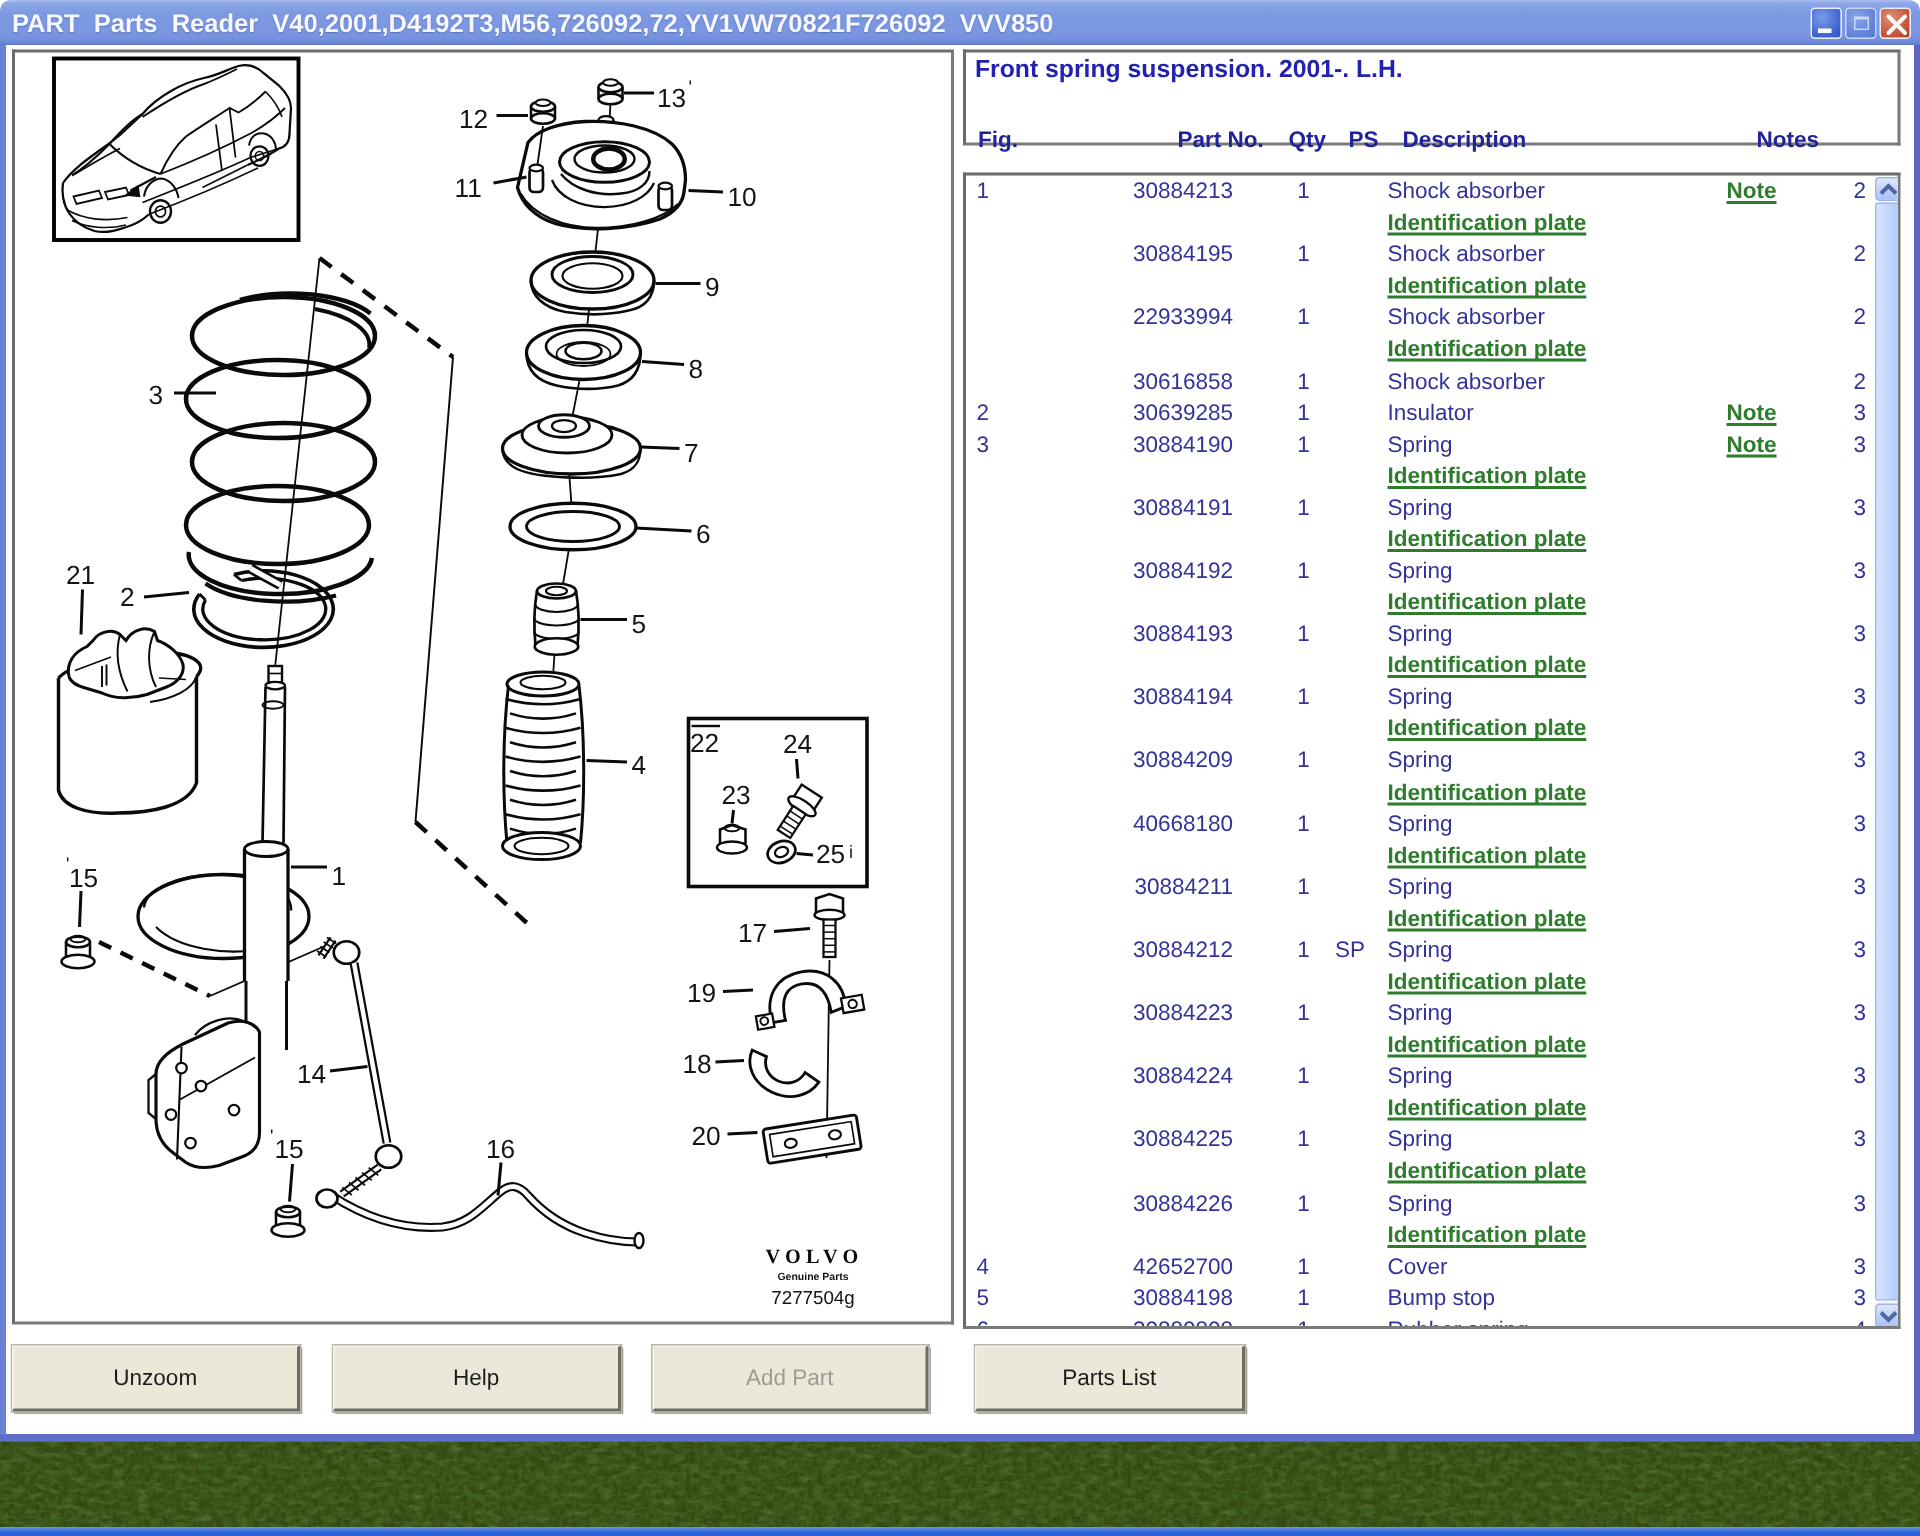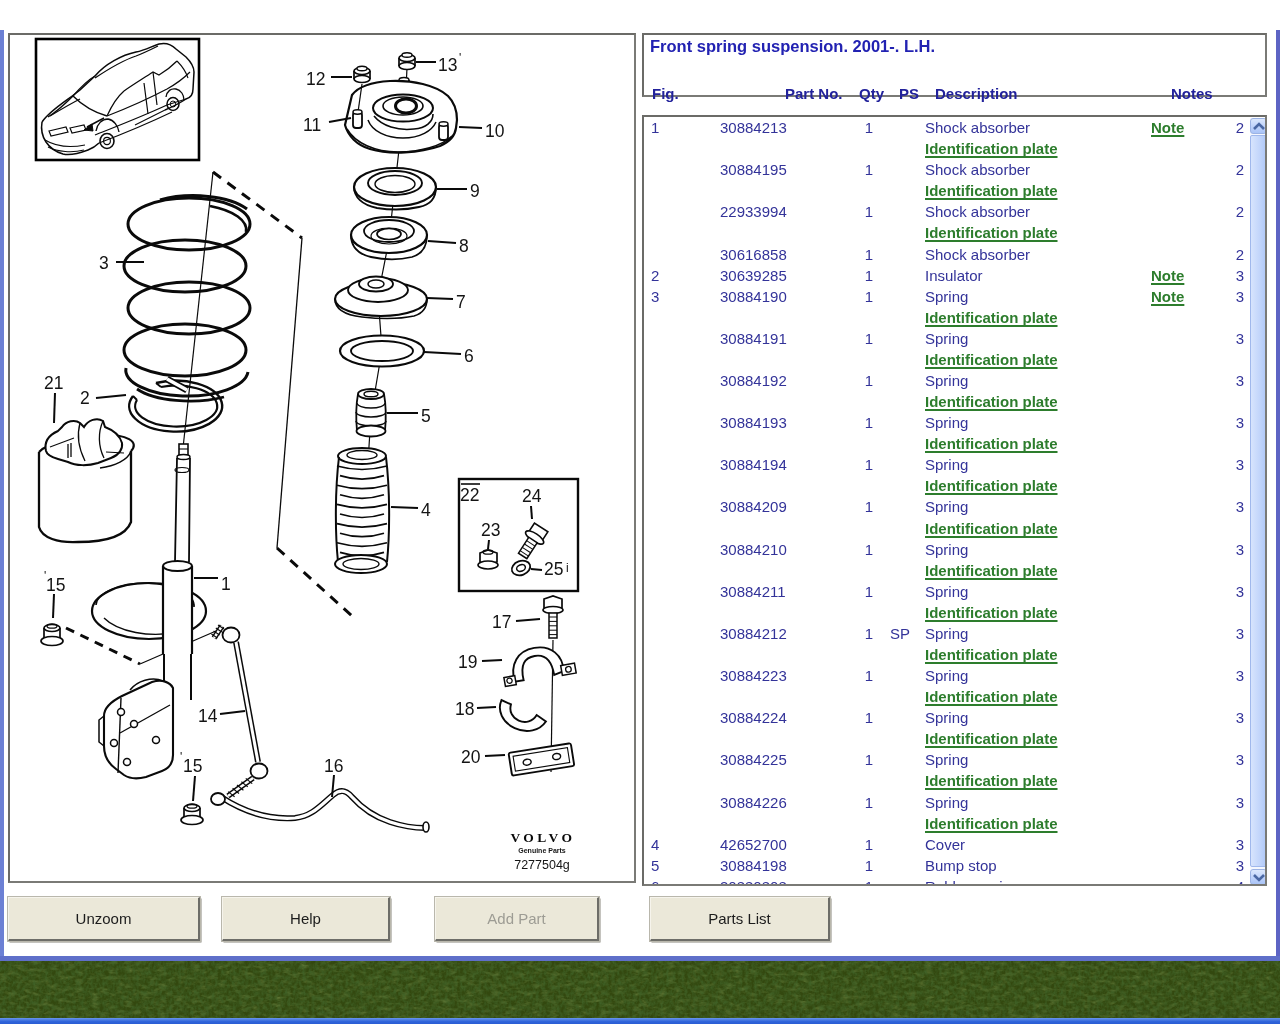--- a/index.html
+++ b/index.html
@@ -30,21 +30,21 @@
 #pL{left:8px;top:33px;width:628px;height:850px}
 #pH{left:642px;top:33px;width:625px;height:64px}
 #pT{left:642px;top:115px;width:625px;height:771px;overflow:hidden}
 
 #pH .h1{position:absolute;left:6px;top:2px;font-size:16.5px;font-weight:bold;color:#2222b2}
 #pH .ch{position:absolute;top:50px;font-size:15px;font-weight:bold;color:#22229b}
 
 #pT .ln{position:absolute;left:0;width:606px;height:21px;font-size:15px;color:#333399}
 #pT .ln span{position:absolute;top:0;white-space:nowrap}
 .c-fig{left:7px}
-.c-part{left:76px;width:130px;}
+.c-part{left:48px;width:130px;text-align:right}
 .c-qty{left:215px;width:20px;text-align:center}
 .c-ps{left:246px}
 .c-desc{left:281px}
 .c-note{left:507px}
 .c-num{left:555px;width:45px;text-align:right}
 .grn{color:#2d7d2d;font-weight:bold;text-decoration:underline}
 u.grn{text-decoration-thickness:2px;text-underline-offset:2px;text-decoration-skip-ink:none}
 
 #sb{position:absolute;left:606px;top:1px;width:17px;height:767px;background:#f4f7fe}
 .sbtn{position:absolute;left:0px;width:17px;height:16px;border-radius:3px;border:1px solid #9cb3e4;
@@ -61,20 +61,34 @@
  outline:1px solid #b9b7ac;box-shadow:1.5px 1.5px 0 #8a887f;
  font-size:15px;color:#1c1c1c;text-align:center;line-height:41px}
 .btn.dis{color:#9d9c94}
 
 #grass{position:absolute;left:0;top:961px;width:1280px;height:57px;background:#2f4a11}
 #task{position:absolute;left:0;top:1018px;width:1280px;height:6px;
  background:linear-gradient(to bottom,#6a96ec,#2f64da 60%,#2a5cd4)}
 </style></head>
 <body>
 <div id="scr">
+  <div id="title">
+    <span class="tx">PART&nbsp; Parts&nbsp; Reader&nbsp; V40,2001,D4192T3,M56,726092,72,YV1VW70821F726092&nbsp; VVV850</span>
+    <div class="tbtn" id="bmin">
+        <div class="d"></div>
+      </div>
+    <div class="tbtn" id="bmax">
+        <div class="d"></div>
+      </div>
+    <div class="tbtn" id="bcls">
+        <svg width="15" height="15">
+          <path d="M2,2 L13,13 M13,2 L2,13" stroke="#fff" stroke-width="2.6" stroke-linecap="round"></path>
+        </svg>
+      </div>
+  </div>
   <div id="brdL" class="brd"></div>
     <div id="brdR" class="brd"></div>
     <div id="brdB" class="brd"></div>
   <div id="client"></div>
   <div id="pL" class="panel"></div>
   <div id="pH" class="panel">
     <div class="h1">Front spring suspension. 2001-. L.H.</div>
     <div class="ch" style="left:8px">Fig.</div>
     <div class="ch" style="left:141px">Part No.</div>
     <div class="ch" style="left:215px">Qty</div>
@@ -176,21 +190,21 @@
 <div class="ln" style="top:381.4px">
         <span class="c-part">30884209</span>
         <span class="c-qty">1</span>
         <span class="c-desc">Spring</span>
         <span class="c-num">3</span>
       </div>
 <div class="ln" style="top:402.5px">
         <span class="c-desc"><u class="grn b">Identification plate</u></span>
       </div>
 <div class="ln" style="top:423.5px">
-        <span class="c-part">30884210</span>
+        <span class="c-part">40668180</span>
         <span class="c-qty">1</span>
         <span class="c-desc">Spring</span>
         <span class="c-num">3</span>
       </div>
 <div class="ln" style="top:444.6px">
         <span class="c-desc"><u class="grn b">Identification plate</u></span>
       </div>
 <div class="ln" style="top:465.7px">
         <span class="c-part">30884211</span>
         <span class="c-qty">1</span>
@@ -275,22 +289,22 @@
         </div>
       <div id="sbthumb"></div>
       <div class="sbtn dn">
           <svg width="12" height="9">
             <path d="M1,2 L6,7 L11,2" fill="none" stroke="#4b68a4" stroke-width="2.6"></path>
           </svg>
         </div>
     </div>
   </div>
   <div class="btn" style="left:8px;width:192px">Unzoom</div>
-  <div class="btn" style="left:222px;width:168px">Help</div>
-  <div class="btn dis" style="left:435px;width:164px">Add Part</div>
+  <div class="btn" style="left:222px;width:192px">Help</div>
+  <div class="btn dis" style="left:435px;width:184px">Add Part</div>
   <div class="btn" style="left:650px;width:180px">Parts List</div>
   <div id="grass">
       <svg width="1280" height="57" style="display:block">
 <defs>
 <filter id="gn1" x="0" y="0" width="100%" height="100%">
 <feTurbulence type="fractalNoise" baseFrequency="0.33 0.2" numOctaves="4" seed="11"></feTurbulence>
 <feColorMatrix type="matrix" values="0 0 0 0 0.05  0 0 0 0 0.12  0 0 0 0 0.02  1.7 0 0 0 -0.55"></feColorMatrix>
 </filter>
 <filter id="gn2" x="0" y="0" width="100%" height="100%">
 <feTurbulence type="fractalNoise" baseFrequency="0.12 0.26" numOctaves="3" seed="29"></feTurbulence>

